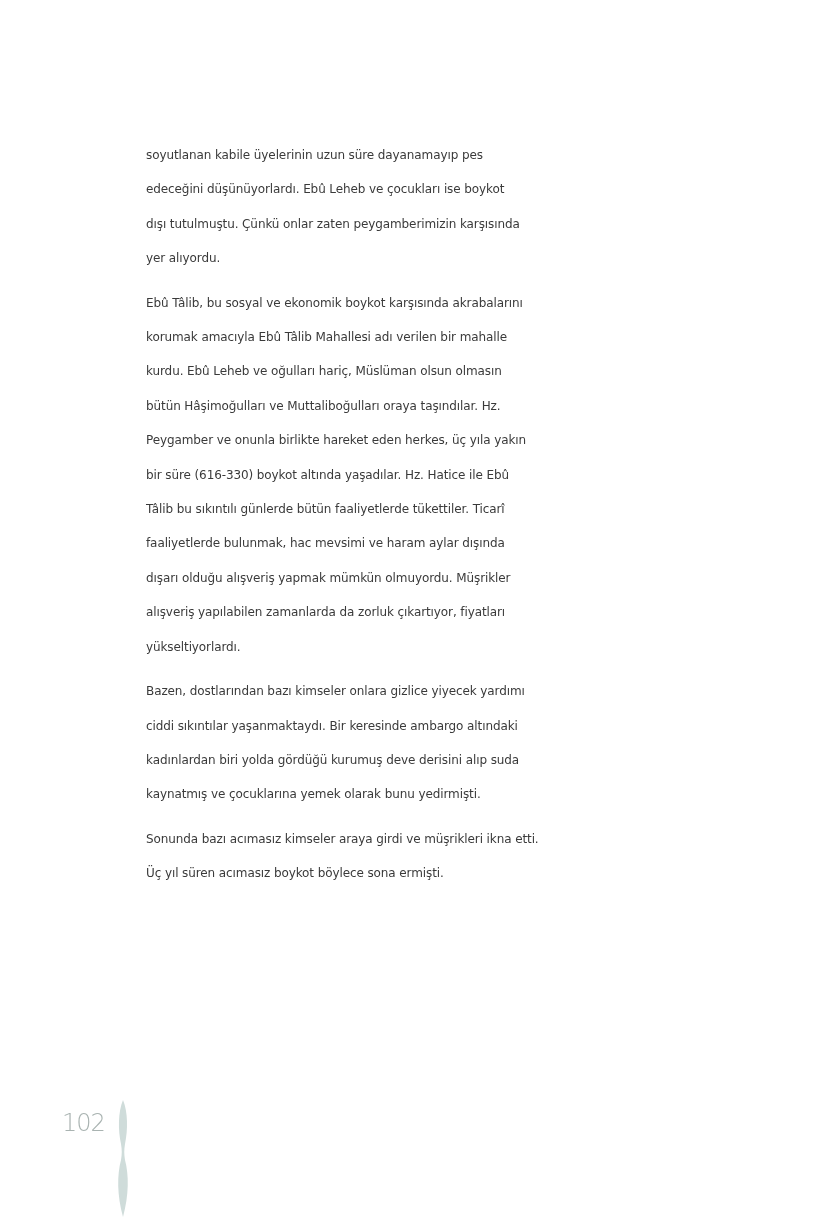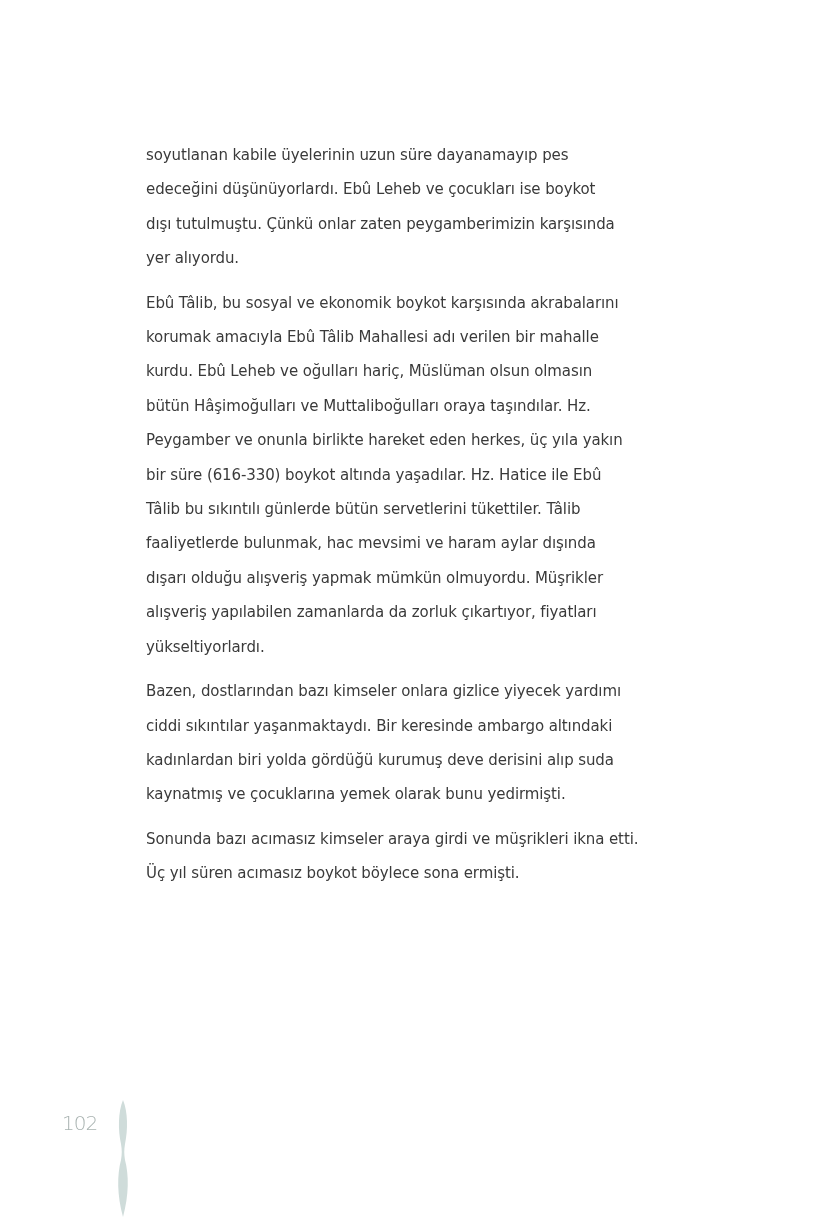--- a/index.html
+++ b/index.html
@@ -13,21 +13,21 @@
       position: relative;
       overflow: hidden;
       font-family: "DejaVu Sans", "Liberation Sans", sans-serif;
     }
     .page-body {
       position: absolute;
       left: 146px;
       top: 138px;
       width: 560px;
       color: #3a3a3a;
-      font-size: 15px;
+      font-size: 12px;
       line-height: 34.4px;
       letter-spacing: -0.1px;
     }
     .para {
       margin: 0 0 10px 0;
     }
     .line {
       display: block;
       white-space: nowrap;
     }
@@ -37,21 +37,21 @@
       top: 0;
       width: 828px;
       height: 1217px;
       pointer-events: none;
     }
     .page-number {
       position: absolute;
       left: 62px;
       top: 1103px;
       font-family: "DejaVu Sans", "Liberation Sans", sans-serif;
-      font-size: 20px;
+      font-size: 24px;
       font-weight: 300;
       color: #a9b3b1;
       letter-spacing: -1px;
       line-height: 40px;
     }
     .ornament {
       position: absolute;
       left: 114px;
       top: 1100px;
       width: 18px;
@@ -68,21 +68,21 @@
     <span class="line">dışı tutulmuştu. Çünkü onlar zaten peygamberimizin karşısında</span>
     <span class="line">yer alıyordu.</span>
   </p>
   <p class="para">
     <span class="line">Ebû Tâlib, bu sosyal ve ekonomik boykot karşısında akrabalarını</span>
     <span class="line">korumak amacıyla Ebû Tâlib Mahallesi adı verilen bir mahalle</span>
     <span class="line">kurdu. Ebû Leheb ve oğulları hariç, Müslüman olsun olmasın</span>
     <span class="line">bütün Hâşimoğulları ve Muttaliboğulları oraya taşındılar. Hz.</span>
     <span class="line">Peygamber ve onunla birlikte hareket eden herkes, üç yıla yakın</span>
     <span class="line">bir süre (616-330) boykot altında yaşadılar. Hz. Hatice ile Ebû</span>
-    <span class="line">Tâlib bu sıkıntılı günlerde bütün servetlerini tükettiler. Tâlib</span>
+    <span class="line">Tâlib bu sıkıntılı günlerde bütün faaliyetlerde tükettiler. Ticarî</span>
     <span class="line">faaliyetlerde bulunmak, hac mevsimi ve haram aylar dışında</span>
     <span class="line">dışarı olduğu alışveriş yapmak mümkün olmuyordu. Müşrikler</span>
     <span class="line">alışveriş yapılabilen zamanlarda da zorluk çıkartıyor, fiyatları</span>
     <span class="line">yükseltiyorlardı.</span>
   </p>
   <p class="para">
     <span class="line">Bazen, dostlarından bazı kimseler onlara gizlice yiyecek yardımı</span>
     <span class="line">ciddi sıkıntılar yaşanmaktaydı. Bir keresinde ambargo altındaki</span>
     <span class="line">kadınlardan biri yolda gördüğü kurumuş deve derisini alıp suda</span>
     <span class="line">kaynatmış ve çocuklarına yemek olarak bunu yedirmişti.</span>

